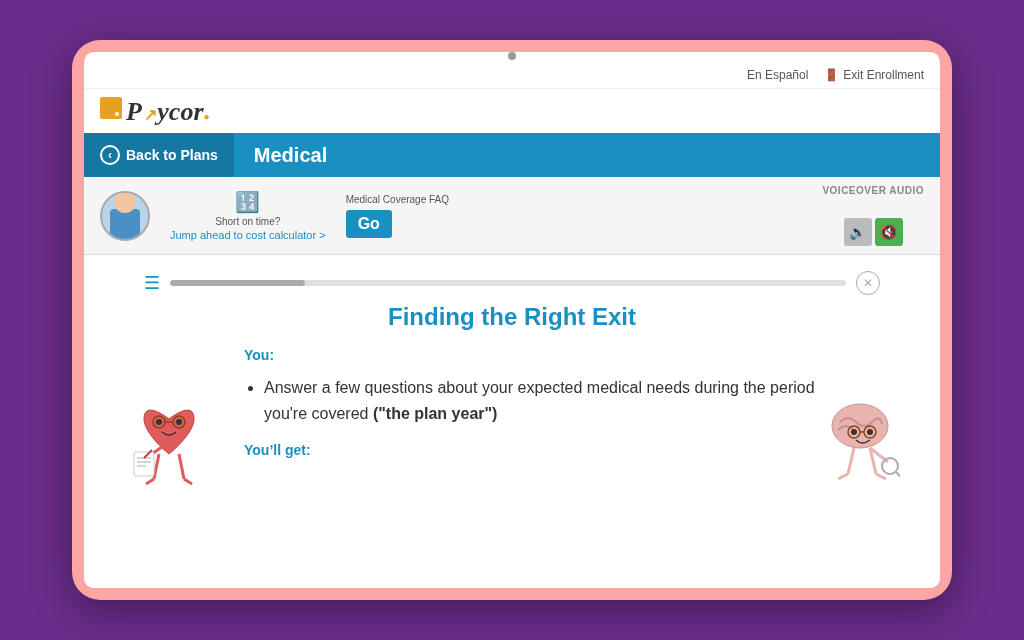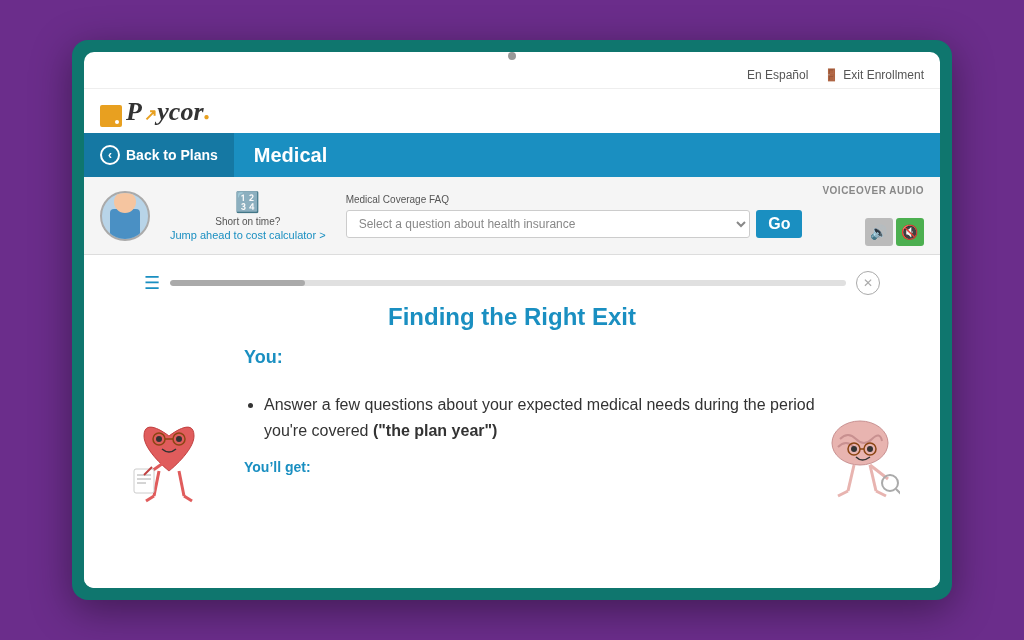--- a/index.html
+++ b/index.html
@@ -10,22 +10,22 @@
       overflow: hidden;
       display: flex;
       align-items: center;
       justify-content: center;
       font-family: Arial, sans-serif;
     }
 
     .device-frame {
       width: 880px;
       height: 560px;
-      background: #0f766e;
-      border-radius: 16px;
+      background: #fca5a5;
+      border-radius: 28px;
       padding: 12px;
       box-shadow: 0 10px 40px rgba(0,0,0,0.4);
     }
 
     .device-screen {
       width: 100%;
       height: 100%;
       background: #fff;
       border-radius: 10px;
       overflow: hidden;
@@ -57,21 +57,21 @@
     
     .header {
       display: flex;
       align-items: center;
       padding: 8px 16px 6px 16px;
       background: #fff;
     }
 
     .logo {
       display: flex;
-      align-items: flex-end;
+      align-items: flex-start;
       font-size: 22px;
       font-weight: bold;
       color: #333;
       font-family: Georgia, serif;
     }
 
     .logo-icon {
       width: 22px;
       height: 22px;
       background: #e8a020;
@@ -242,21 +242,21 @@
       border: none;
       border-radius: 3px;
       font-size: 16px;
       cursor: pointer;
       font-weight: bold;
     }
 
     .voiceover-section {
       display: flex;
       flex-direction: column;
-      align-items: flex-end;
+      align-items: center;
       gap: 22px;
     }
 
     .voiceover-label {
       font-size: 10px;
       color: #888;
       letter-spacing: 0.5px;
       font-weight: bold;
     }
 
@@ -348,22 +348,22 @@
       font-size: 24px;
       font-weight: bold;
       color: #1a8fc1;
       text-align: center;
       margin-bottom: 16px;
     }
 
     .section-subtitle {
       color: #1a8fc1;
       font-weight: bold;
-      font-size: 18px;
-      margin-bottom: 24px;
+      font-size: 14px;
+      margin-bottom: 12px;
     }
 
     .bullet-list {
       list-style: disc;
       padding-left: 20px;
       margin-bottom: 16px;
       font-size: 16px;
       color: #333;
       line-height: 1.6;
     }
@@ -451,23 +451,20 @@
 
       <div class="calculator-section">
         <span class="calc-icon">🔢</span>
         <span class="shortcut-text">Short on time?</span>
         <span class="shortcut-link">Jump ahead to cost calculator &gt;</span>
       </div>
 
       <div class="faq-section">
         <div class="faq-label">Medical Coverage FAQ</div>
         <div class="faq-row">
-          <select class="faq-select">
-            <option>Select a question about health insurance</option>
-          </select>
           <button class="go-button">Go</button>
         </div>
       </div>
 
       <div class="voiceover-section">
         <span class="voiceover-label">VOICEOVER AUDIO</span>
         <div class="audio-controls">
           <button class="audio-btn audio-btn-speaker">🔊</button>
           <button class="audio-btn audio-btn-mute">🔇</button>
         </div>

